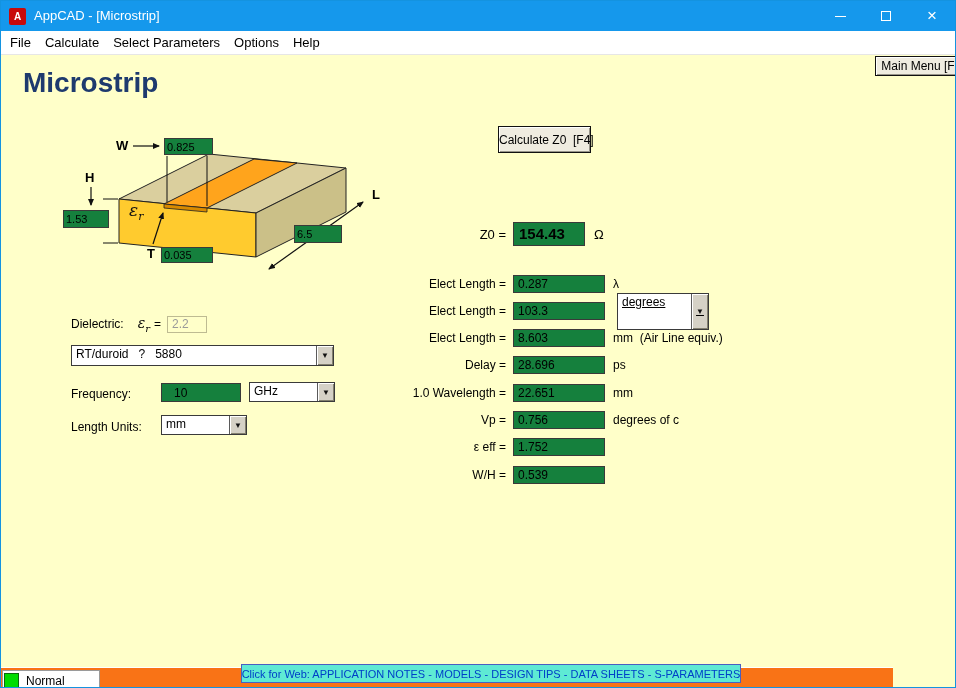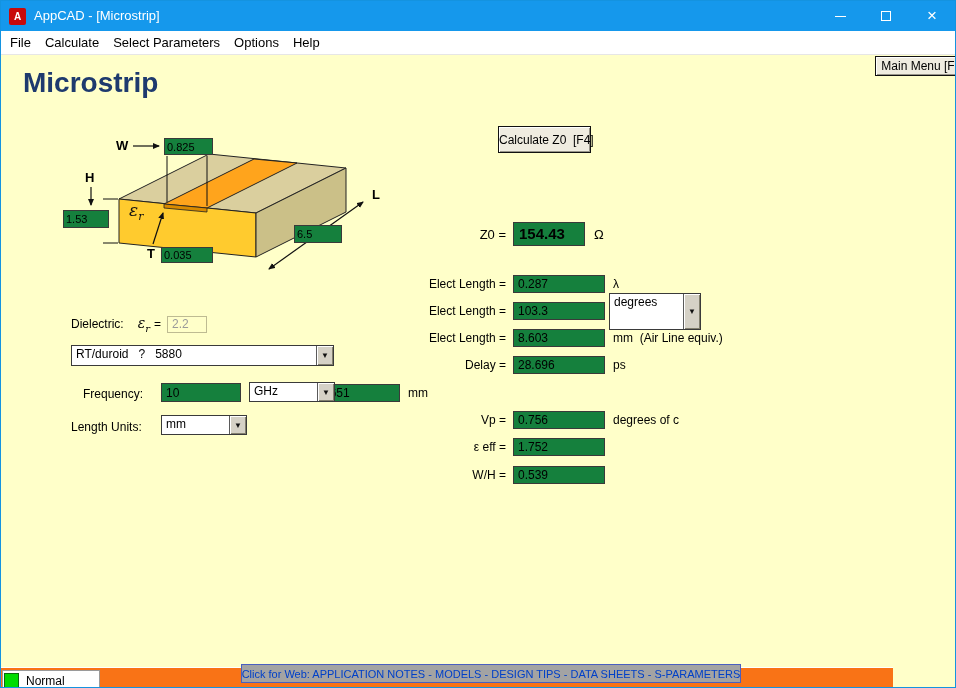--- a/index.html
+++ b/index.html
@@ -65,48 +65,48 @@
   .z0-row { position:absolute; left:300px; top:221px; display:flex; align-items:center; }
   .z0-row .rlabel { font-size:13px; }
   .z0-value { width:72px; height:24px; font-size:15px; font-weight:bold;
               padding:2px 5px; margin-left:7px; }
   .z0-unit { margin-left:9px; font-size:13px; }
 
   .rrow { position:absolute; left:300px; display:flex; align-items:center; height:20px; }
   .rlabel { width:205px; text-align:right; font-size:12px; color:#000; white-space:pre; }
   .rvalue { width:92px; height:18px; font-size:12px; padding:1px 4px; margin-left:7px; }
   .runit { margin-left:8px; font-size:12px; white-space:pre; color:#000; }
-  .rrow .combo { position:static; width:92px; height:37px; margin-left:4px; }
+  .rrow .combo { position:static; width:92px; height:37px; margin-left:12px;text-decoration:underline; }
 
   
   .param-label { position:absolute; font-size:12px; color:#000; }
   .dielectric-row { position:absolute; left:70px; top:314px; display:flex;
                     align-items:center; font-size:12px; }
   .er-sym { font-size:14px; font-style:italic; font-family:"DejaVu Serif", serif;
             margin-left:14px; }
   .er-sym sub { font-size:10px; }
   .er-eq { margin:0 6px 0 4px; }
   .er-input { width:40px; height:17px; background:transparent;
               border:1px solid #BEBB92; color:#9a9a9a; font-size:12px;
               padding:1px 4px; font-family:"Liberation Sans", sans-serif; }
   .freq-input { position:absolute; left:160px; top:382px; width:80px; height:19px;
-                font-size:12px; padding:1px 4px;
+                font-size:12px; padding:1px 12px;
                 font-family:"Liberation Sans", sans-serif; }
 
   
   .statusbar { position:absolute; left:0; top:666px; width:892px; height:26px;
                background:#f97316; border-top:1px solid #fff; }
   .status-left { position:absolute; left:1px; top:2px; width:98px; height:21px;
                  background:#fff; border:1px solid #9a9a9a; display:flex;
                  align-items:center; }
   .green-box { width:15px; height:15px; background:#00DC00; border:1px solid #0a6a0a;
                margin-left:1px; }
   .status-mode { margin-left:7px; font-size:12px; color:#000; }
   .weblink { position:absolute; left:240px; top:663px; width:500px; height:19px;
-             background:#a3a3a3; border:1px solid #4A5FC0; color:#0040C8;
+             background:#5eead4; border:1px solid #4A5FC0; color:#0040C8;
              font-size:11px; display:flex; align-items:center; justify-content:center;
              white-space:nowrap; overflow:hidden; }
 </style>
 </head>
 <body>
 
 <div class="app">
 
   <div class="titlebar">
     <div class="app-icon">A</div>
@@ -208,20 +208,21 @@
     <span class="runit">mm  (Air Line equiv.)</span>
   </div>
 
   <div class="rrow" style="top:354px;">
     <span class="rlabel">Delay =</span>
     <div class="field rvalue">28.696</div>
     <span class="runit">ps</span>
   </div>
 
   <div class="rrow" style="top:382px;">
+    <span class="rlabel">1.0 Wavelength =</span>
     <div class="field rvalue">22.651</div>
     <span class="runit">mm</span>
   </div>
 
   <div class="rrow" style="top:409px;">
     <span class="rlabel">Vp =</span>
     <div class="field rvalue">0.756</div>
     <span class="runit">degrees of c</span>
   </div>
 
@@ -244,21 +245,21 @@
     <input class="er-input" disabled="" value="2.2" style="">
   </div>
 
   <div class="combo" style="left:70px; top:344px; width:263px; height:21px;">
     <span class="cfield">RT/duroid   ?   5880</span>
     <span class="cbtn">
         <span>▼</span>
       </span>
   </div>
 
-  <span class="param-label" style="left:70px; top:386px;margin-left:12px;">Frequency:</span>
+  <span class="param-label" style="left:70px; top:386px;">Frequency:</span>
   <input class="field freq-input" value="10" style="">
   <div class="combo" style="left:248px; top:381px; width:86px; height:20px;">
     <span class="cfield">GHz</span>
     <span class="cbtn">
         <span>▼</span>
       </span>
   </div>
 
   <span class="param-label" style="left:70px; top:419px;">Length Units:</span>
   <div class="combo" style="left:160px; top:414px; width:86px; height:20px;">

